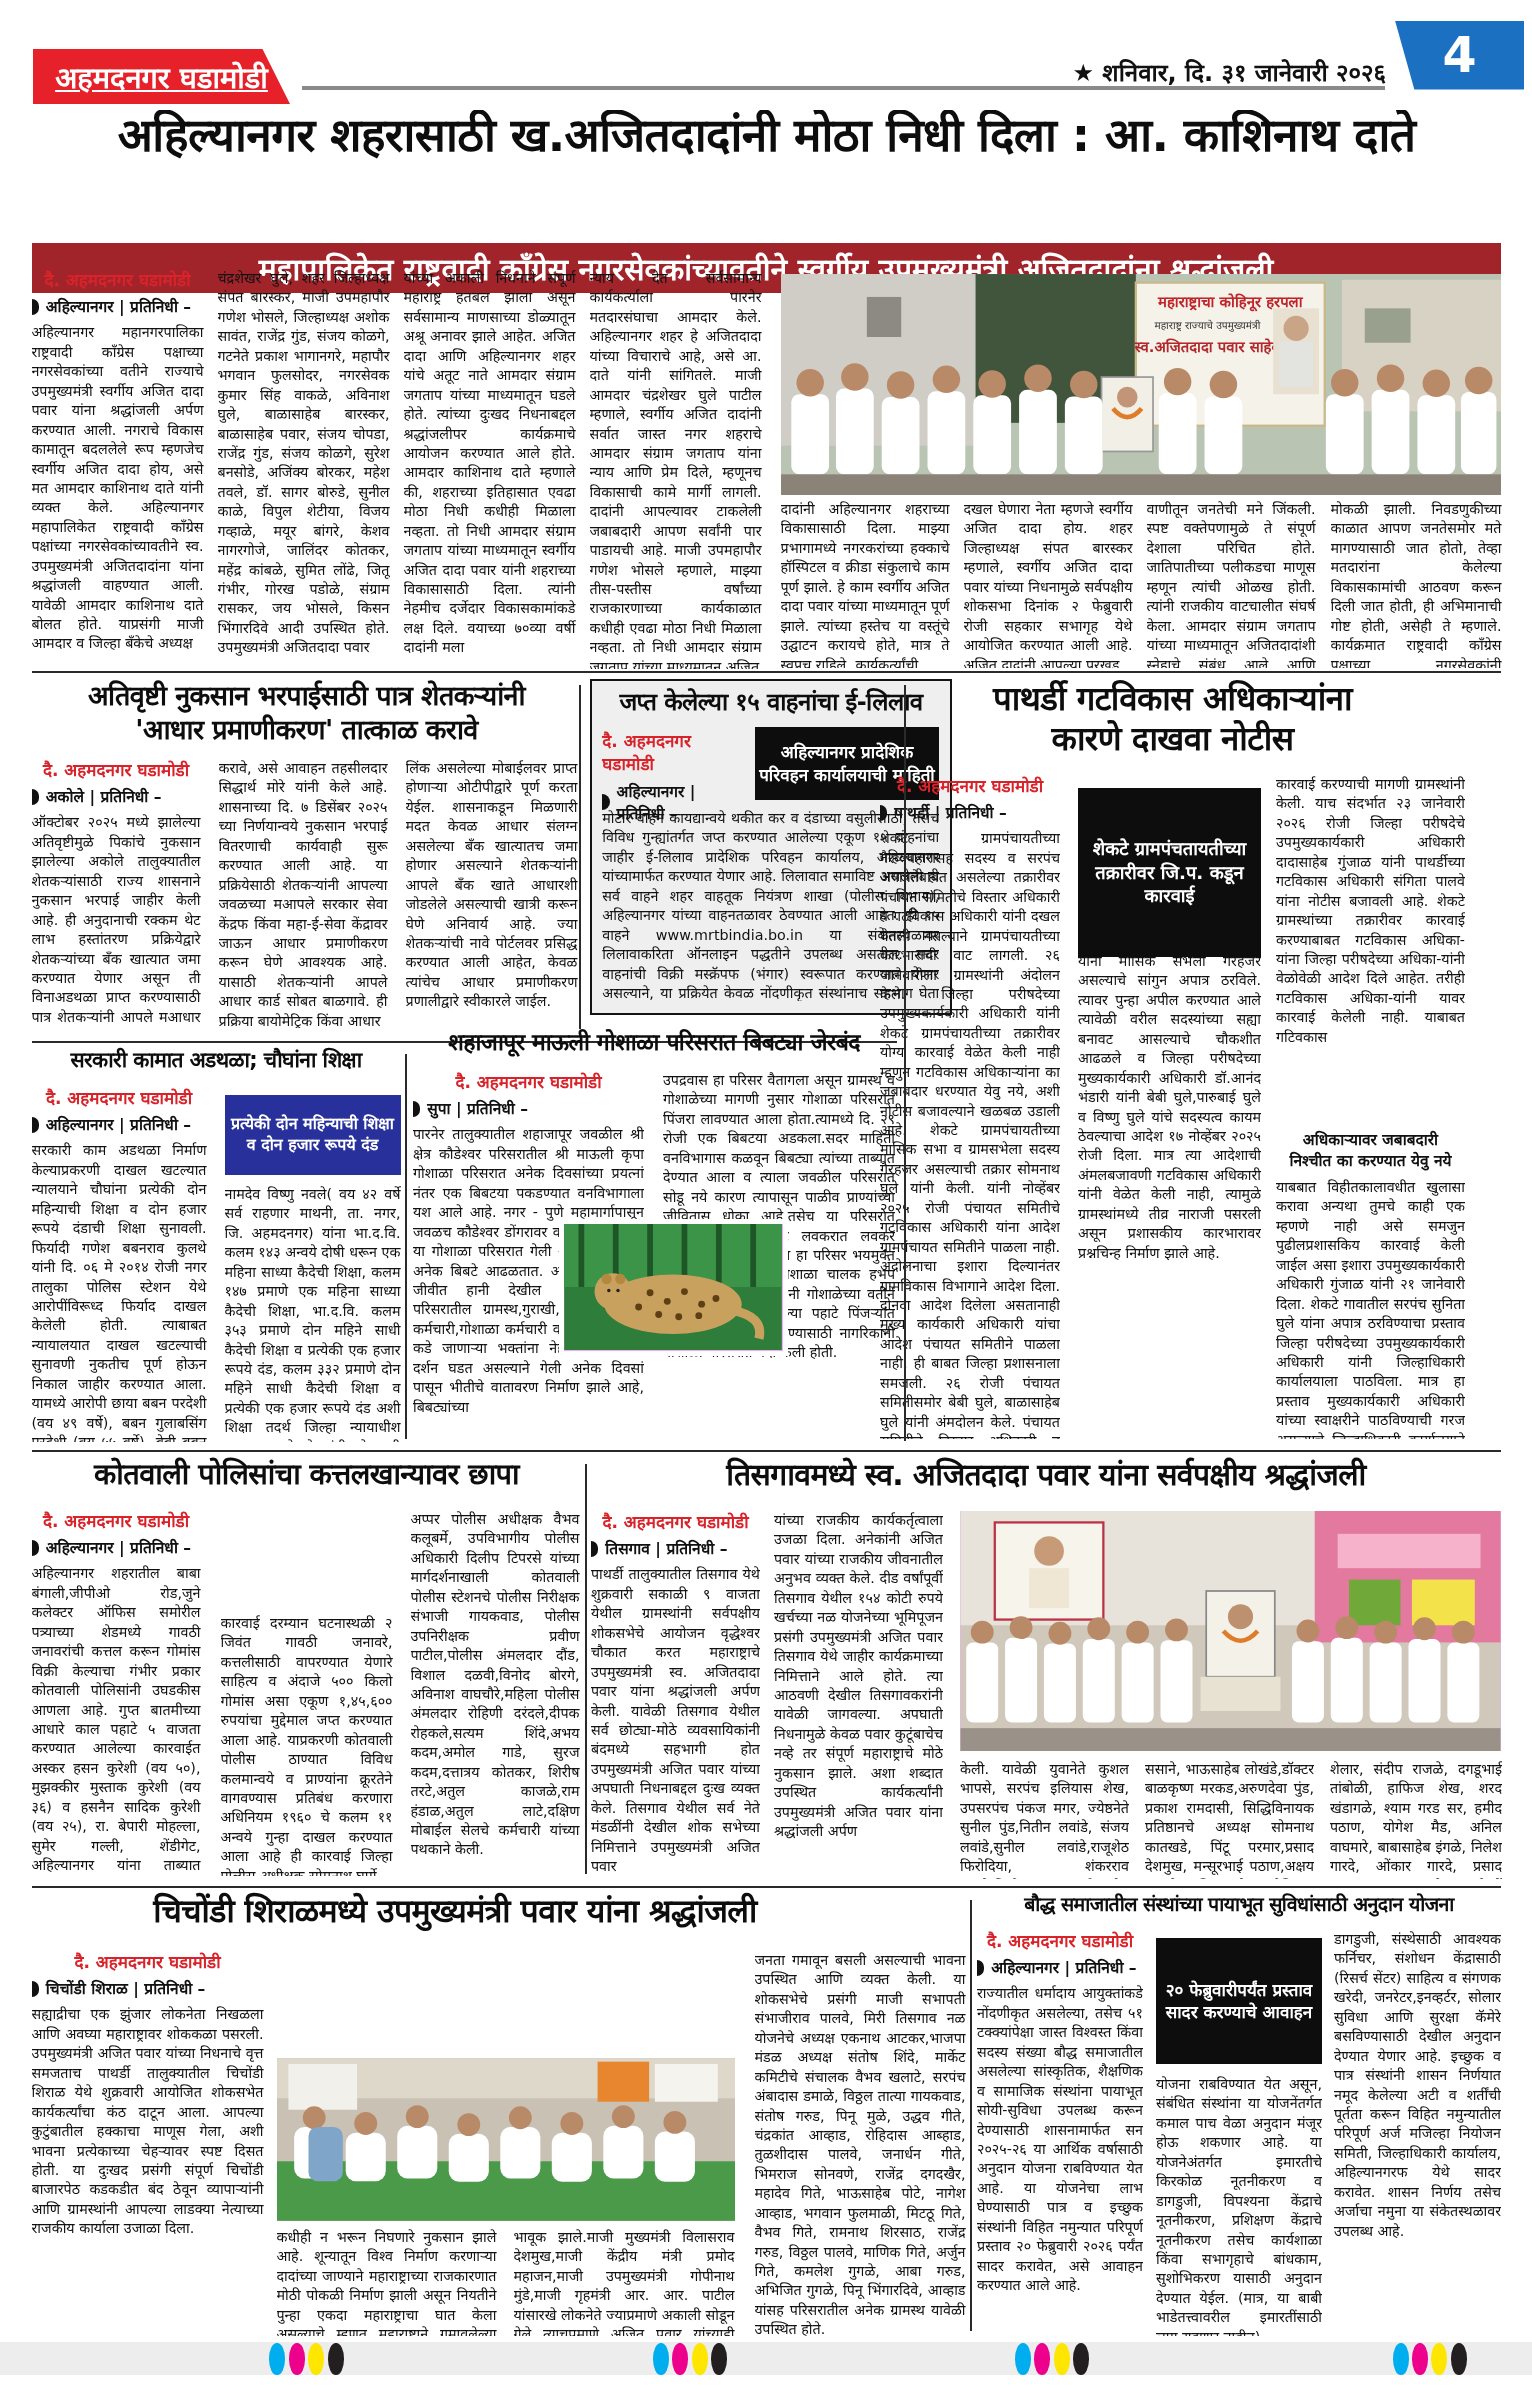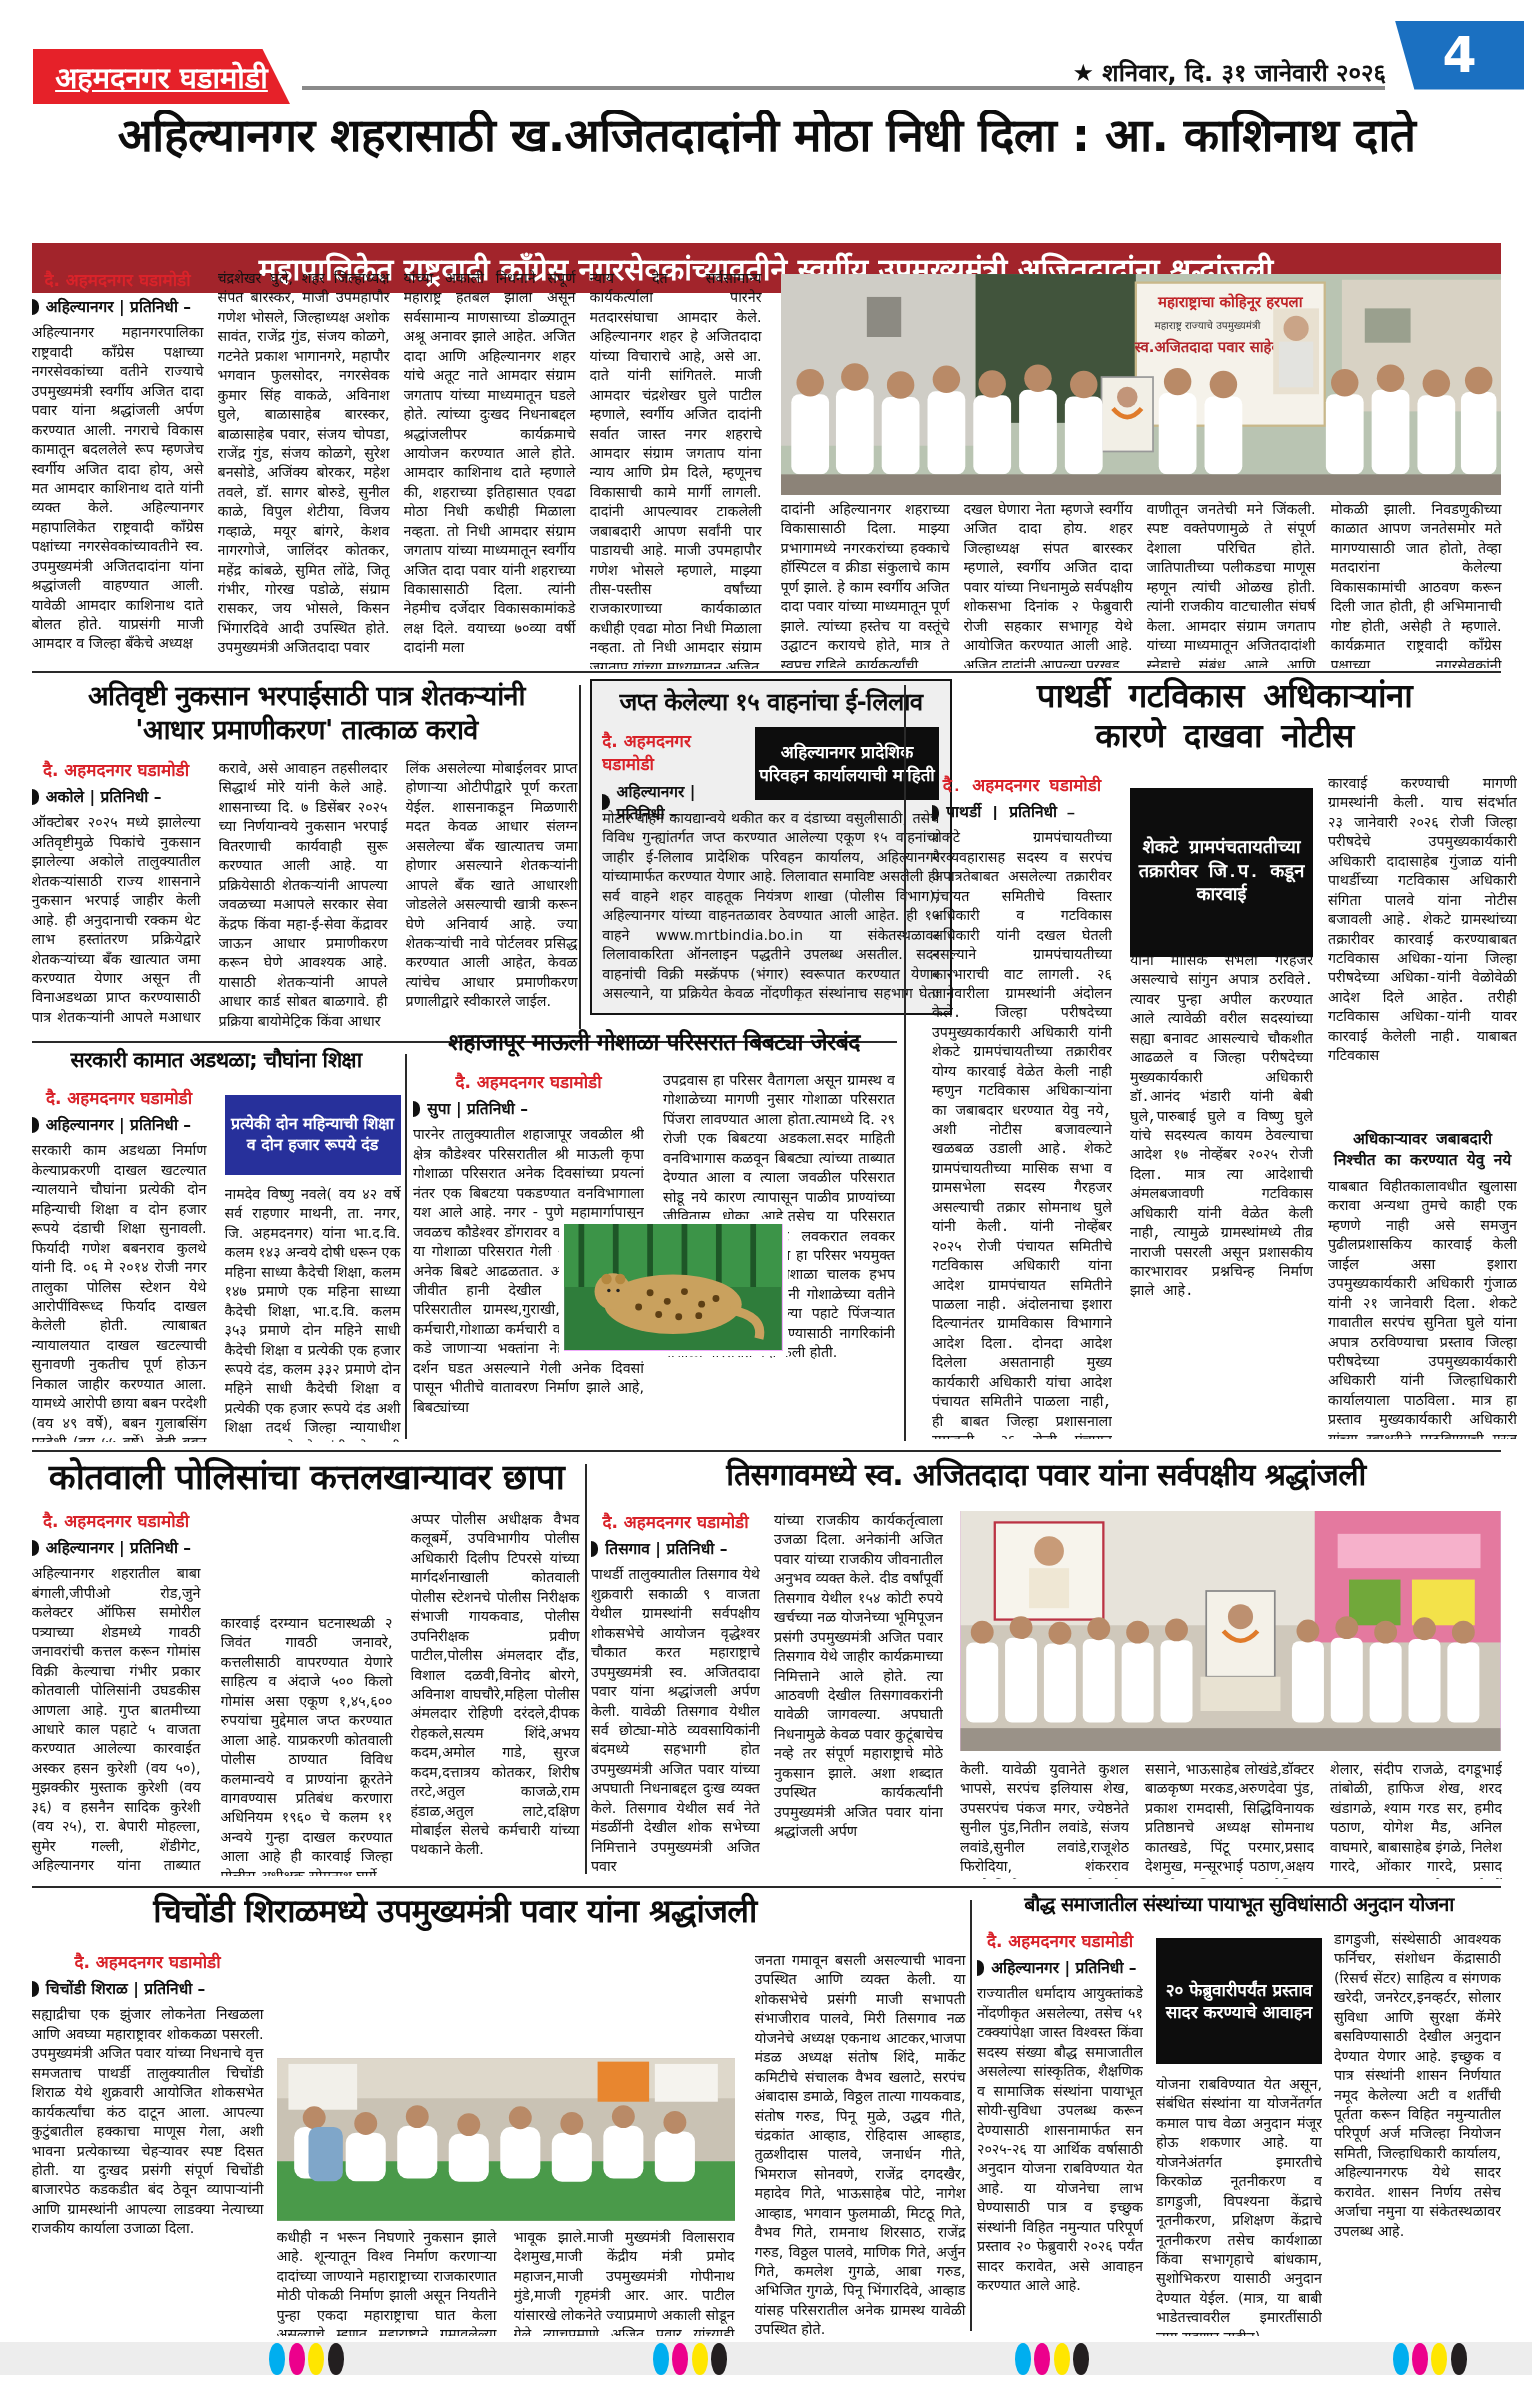--- a/index.html
+++ b/index.html
@@ -139,21 +139,21 @@
       <div class="outlet" style="text-align:left;">दै. अहमदनगर घडामोडी</div>
       <div class="dl">अहिल्यानगर | प्रतिनिधी –</div>
     </div>
     <div class="abs kbox" style="left:163px;top:46px;width:184px;height:73px;font-size:17px;">
       <div>अहिल्यानगर प्रादेशिक</div>
       <div>परिवहन कार्यालयाची माहिती</div>
     </div>
     <div class="abs col" style="left:10.3px;top:128px;width:337px;height:192px;">मोटार वाहन कायद्यान्वये थकीत कर व दंडाच्या वसुलीसाठी, तसेच विविध गुन्ह्यांतर्गत जप्त करण्यात आलेल्या एकूण १५ वाहनांचा जाहीर ई-लिलाव प्रादेशिक परिवहन कार्यालय, अहिल्यानगर यांच्यामार्फत करण्यात येणार आहे. लिलावात समाविष्ट असलेली ही सर्व वाहने शहर वाहतूक नियंत्रण शाखा (पोलीस विभाग), अहिल्यानगर यांच्या वाहनतळावर ठेवण्यात आली आहेत. ही १५ वाहने www.mrtbindia.bo.in या संकेतस्थळावर लिलावाकरिता ऑनलाइन पद्धतीने उपलब्ध असतील. सदर वाहनांची विक्री मस्क्रॅपफ (भंगार) स्वरूपात करण्यात येणार असल्याने, या प्रक्रियेत केवळ नोंदणीकृत संस्थांनाच सहभाग घेता येईल.</div>
   </div>
 
-  <div class="abs" style="left:932px;top:679px;width:585px;height:765px;font-family:Liberation Mono, monospace;">
+  <div class="abs" style="left:880px;top:679px;width:585px;height:765px;">
     <div class="hl" style="font-size:33px;line-height:1.2;">पाथर्डी गटविकास अधिकाऱ्यांना</div>
     <div class="hl" style="font-size:33px;line-height:1.2;">कारणे दाखवा नोटीस</div>
     <div class="abs col" style="left:0;top:96px;width:180px;height:664px;">
       <div class="outlet">दै. अहमदनगर घडामोडी</div>
       <div class="dl">पाथर्डी | प्रतिनिधी –</div>
       <span>शेकटे ग्रामपंचायतीच्या गैरव्यवहारासह सदस्य व सरपंच अपात्रतेबाबत असलेल्या तक्रारीवर पंचायत समितीचे विस्तार अधिकारी व गटविकास अधिकारी यांनी दखल घेतली नसल्याने ग्रामपंचायतीच्या कारभाराची वाट लागली. २६ जानेवारीला ग्रामस्थांनी अंदोलन केले. जिल्हा परीषदेच्या उपमुख्यकार्यकारी अधिकारी यांनी शेकटे ग्रामपंचायतीच्या तक्रारीवर योग्य कारवाई वेळेत केली नाही म्हणुन गटविकास अधिकार्‍यांना का जबाबदार धरण्यात येवु नये, अशी नोटीस बजावल्याने खळबळ उडाली आहे. शेकटे ग्रामपंचायतीच्या मासिक सभा व ग्रामसभेला सदस्य गैरहजर असल्याची तक्रार सोमनाथ घुले यांनी केली. यांनी नोव्हेंबर २०२५ रोजी पंचायत समितीचे गटविकास अधिकारी यांना आदेश ग्रामपंचायत समितीने पाळला नाही. अंदोलनाचा इशारा दिल्यानंतर ग्रामविकास विभागाने आदेश दिला. दोनदा आदेश दिलेला असतानाही मुख्य कार्यकारी अधिकारी यांचा आदेश पंचायत समितीने पाळला नाही, ही बाबत जिल्हा प्रशासनाला समजली. २६ रोजी पंचायत समितीसमोर बेबी घुले, बाळासाहेब घुले यांनी अंमदोलन केले. पंचायत समितीचे विस्तार अधिकारी व गटविकास अधिकारी यांच्यावर</span>
     </div>
     <div class="abs kbox" style="left:198px;top:109px;width:183px;height:169px;font-size:18.3px;">
       <div>शेकटे ग्रामपंचतायतीच्या</div>
       <div>तक्रारीवर जि.प. कडून</div>
@@ -226,21 +226,21 @@
         </g>
         <circle cx="78" cy="116" r="3" fill="#222"></circle>
           <circle cx="94" cy="116" r="3" fill="#222"></circle>
       </svg>
     </div>
   </div>
 
   <div class="abs hrule" style="left:31.5px;top:1450px;width:1469px;"></div>
 
   <div class="abs" style="left:31.5px;top:1458px;width:550px;height:421px;">
-    <div class="hl" style="font-size:35px;">कोतवाली पोलिसांचा कत्तलखान्यावर छापा</div>
+    <div class="hl" style="font-size:29px;">कोतवाली पोलिसांचा कत्तलखान्यावर छापा</div>
     <div class="abs col" style="left:0;top:52px;width:169px;height:366px;">
       <div class="outlet">दै. अहमदनगर घडामोडी</div>
       <div class="dl">अहिल्यानगर | प्रतिनिधी –</div>
       <span>अहिल्यानगर शहरातील बाबा बंगाली,जीपीओ रोड,जुने कलेक्टर ऑफिस समोरील पत्र्याच्या शेडमध्ये गावठी जनावरांची कत्तल करून गोमांस विक्री केल्याचा गंभीर प्रकार कोतवाली पोलिसांनी उघडकीस आणला आहे. गुप्त बातमीच्या आधारे काल पहाटे ५ वाजता करण्यात आलेल्या कारवाईत अस्कर हसन कुरेशी (वय ५०), मुझक्कीर मुस्ताक कुरेशी (वय ३६) व हसनैन सादिक कुरेशी (वय २५), रा. बेपारी मोहल्ला, सुमेर गल्ली, शेंडीगेट, अहिल्यानगर यांना ताब्यात घेण्यात आले आहे.</span>
     </div>
     <div class="abs col" style="left:189px;top:156px;width:172px;height:262px;">कारवाई दरम्यान घटनास्थळी २ जिवंत गावठी जनावरे, कत्तलीसाठी वापरण्यात येणारे साहित्य व अंदाजे ५०० किलो गोमांस असा एकूण १,४५,६०० रुपयांचा मुद्देमाल जप्त करण्यात आला आहे. याप्रकरणी कोतवाली पोलीस ठाण्यात विविध कलमान्वये व प्राण्यांना क्रूरतेने वागवण्यास प्रतिबंध करणारा अधिनियम १९६० चे कलम ११ अन्वये गुन्हा दाखल करण्यात आला आहे ही कारवाई जिल्हा पोलीस अधीक्षक सोमनाथ घार्गे,</div>
     <div class="abs col" style="left:379px;top:52px;width:169px;height:366px;">अप्पर पोलीस अधीक्षक वैभव कलूबर्मे, उपविभागीय पोलीस अधिकारी दिलीप टिपरसे यांच्या मार्गदर्शनाखाली कोतवाली पोलीस स्टेशनचे पोलीस निरीक्षक संभाजी गायकवाड, पोलीस उपनिरीक्षक प्रवीण पाटील,पोलीस अंमलदार दौंड, विशाल दळवी,विनोद बोरगे, अविनाश वाघचौरे,महिला पोलीस अंमलदार रोहिणी दरंदले,दीपक रोहकले,सत्यम शिंदे,अभय कदम,अमोल गाडे, सुरज कदम,दत्तात्रय कोतकर, शिरीष तरटे,अतुल काजळे,राम हंडाळ,अतुल लाटे,दक्षिण मोबाईल सेलचे कर्मचारी यांच्या पथकाने केली.</div>
   </div>
 
   <div class="abs vr" style="left:585px;top:1464px;height:410px;"></div>

